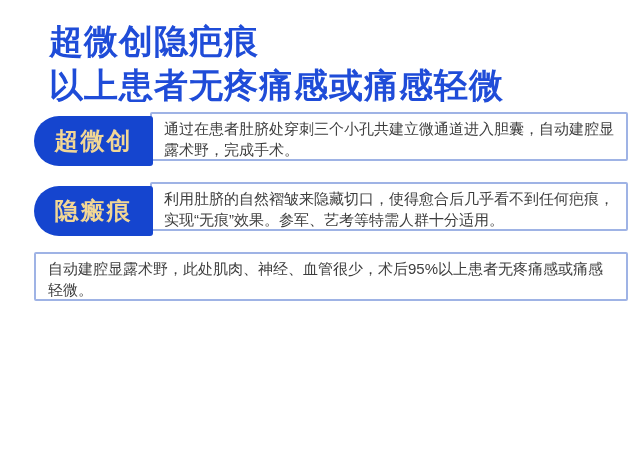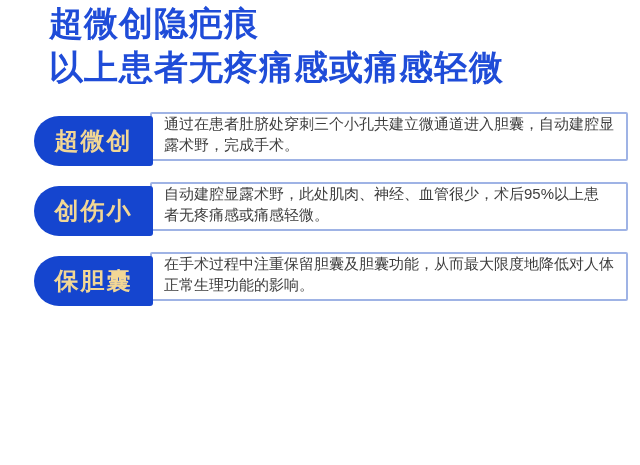--- a/index.html
+++ b/index.html
@@ -19,21 +19,21 @@
     .poster {
       position: relative;
       width: 640px;
       height: 465px;
       background: var(--background-color);
       overflow: hidden;
     }
     .header {
       position: absolute;
       left: 49px;
-      top: 1px;
+      top: 19px;
     }
     .title-line {
       color: var(--title-color);
       font-size: 34px;
       font-weight: bold;
       line-height: 44px;
       letter-spacing: 1px;
       white-space: nowrap;
     }
     .rows {
@@ -72,21 +72,21 @@
       letter-spacing: 2px;
     }
     .box {
       box-sizing: border-box;
       flex: 1;
       height: 49px;
       border: 2px solid var(--box-border-color);
       border-radius: 2px;
       background: #ffffff;
       display: flex;
-      align-items: flex-end;
+      align-items: flex-start;
       padding: 4px 12px 4px 12px;
     }
     .box-text {
       font-size: 15px;
       line-height: 21px;
       color: var(--body-text-color);
     }
   </style>
 </head>
 <body>
@@ -99,33 +99,30 @@
   <div class="rows">
   <div class="row">
     <div class="pill">
       <span class="pill-label">超微创</span>
     </div>
     <div class="box">
       <span class="box-text">通过在患者肚脐处穿刺三个小孔共建立微通道进入胆囊，自动建腔显露术野，完成手术。</span>
     </div>
   </div>
 
+  <div class="row">
+    <div class="pill">
+      <span class="pill-label">隐瘢痕</span>
+    </div>
+    <div class="box">
+      <span class="box-text">利用肚脐的自然褶皱来隐藏切口，使得愈合后几乎看不到任何疤痕，实现“无痕”效果。参军、艺考等特需人群十分适用。</span>
+    </div>
+  </div>
 
   <div class="row">
-    <div class="pill">
-      <span class="pill-label">创伤小</span>
-    </div>
     <div class="box">
       <span class="box-text">自动建腔显露术野，此处肌肉、神经、血管很少，术后95%以上患者无疼痛感或痛感轻微。</span>
     </div>
   </div>
 
-  <div class="row">
-    <div class="pill">
-      <span class="pill-label">保胆囊</span>
-    </div>
-    <div class="box">
-      <span class="box-text">在手术过程中注重保留胆囊及胆囊功能，从而最大限度地降低对人体正常生理功能的影响。</span>
-    </div>
-  </div>
 
 </div>
 </div>
 
 </body></html>

